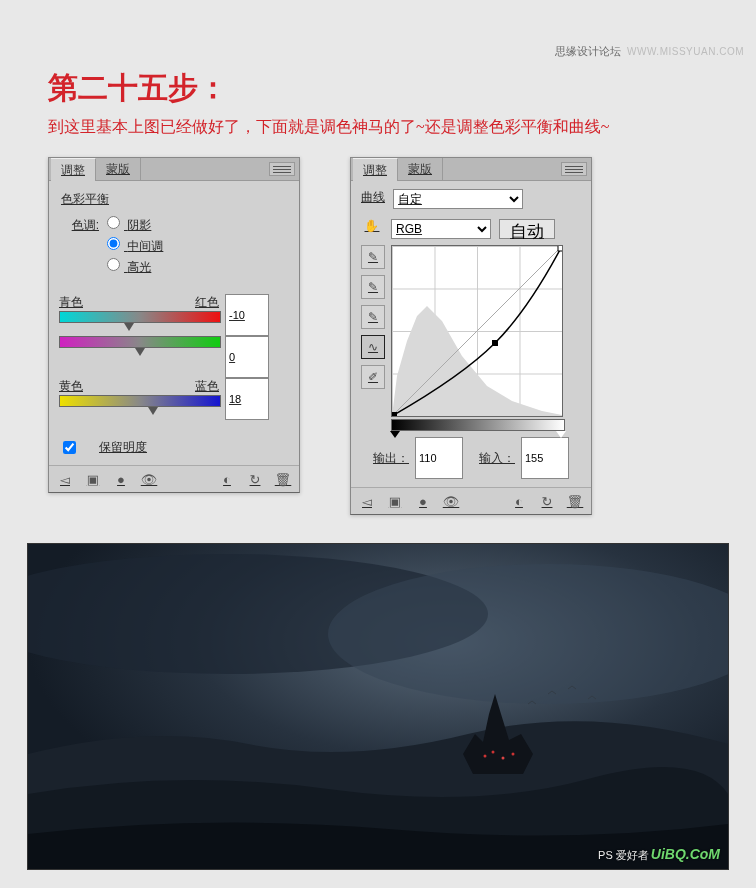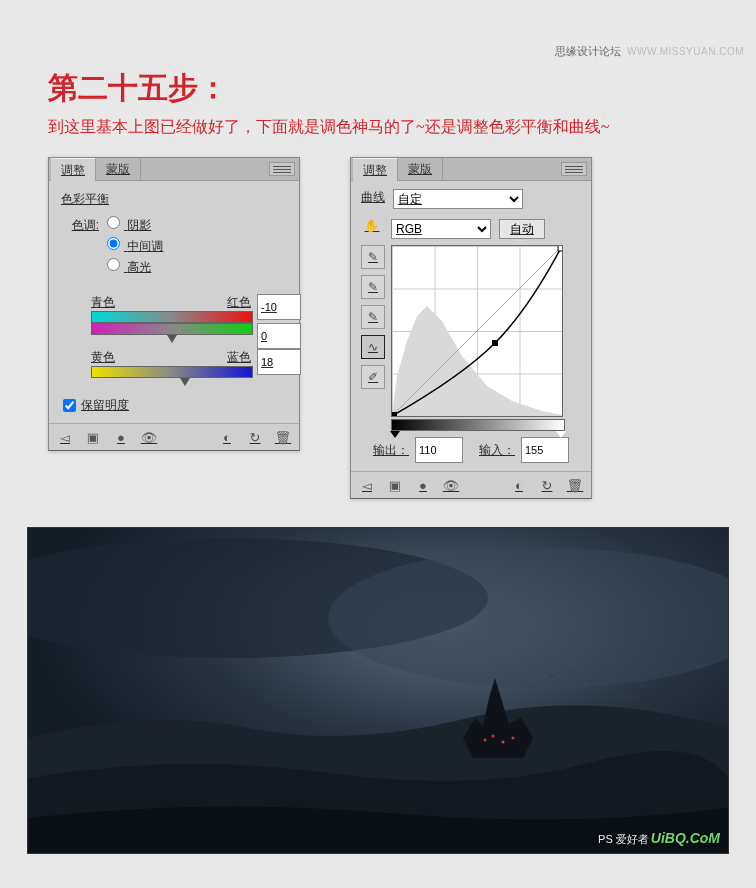--- a/index.html
+++ b/index.html
@@ -100,24 +100,24 @@
   .grad{
     height:10px; width:160px; border:1px solid #666;
     position:relative;
   }
   .grad .handle{
     position:absolute; bottom:-9px; left:50%; transform:translateX(-50%);
     width:0;height:0;border-left:5px solid transparent;border-right:5px solid transparent;border-top:8px solid #555;
   }
   .numbox{
     width:36px; height:16px; border:1px solid #888; background:#fff;
-    font-size:11px; text-align:left; padding:4px 3px; margin-left:6px;
-  }
-  .slider-row{display:flex;align-items:flex-start;margin-left:32px;}
-  .cb-row{ margin-top:18px; display:flex; align-items:center; gap:2px;}
+    font-size:11px; text-align:left; padding:12px 3px; margin-left:6px;
+  }
+  .slider-row{display:flex;align-items:flex-start;}
+  .cb-row{ margin-top:18px; display:flex; align-items:center; gap:20px;}
   .panel-footer{
     display:flex; align-items:center; gap:12px;
     background:#cfcfcf; border-top:1px solid #aaa;
     height:26px; padding:0 8px;
     color:#555;
   }
   .panel-footer .ico{ width:16px; height:16px; display:inline-flex; align-items:center; justify-content:center; font-size:13px;}
 
   
   .lower-tabs{
@@ -146,21 +146,21 @@
     width:170px; height:170px; background:#fff; border:1px solid #666; position:relative;
     background-image:
       linear-gradient(#ccc 1px,transparent 1px),
       linear-gradient(90deg,#ccc 1px,transparent 1px);
     background-size:42.5px 42.5px;
     overflow:hidden;
   }
   .hist{position:absolute;left:0;bottom:0;width:100%;height:100%;}
   .btn{
     height:20px; padding:0 10px; background:#e6e6e6; border:1px solid #888;
-    font-size:12px;
+    font-size:17px;
   }
   .io-row{ display:flex; gap:16px; margin-top:6px; justify-content:center;}
   .io-row .numbox{width:40px;}
 
   
   .result-image-wrap{
     margin: 28px auto 0 auto;
     width: 700px;
     height:325px;
     background: linear-gradient(#1a2330,#0a1018 40%,#0f1822,#0a0e14);

